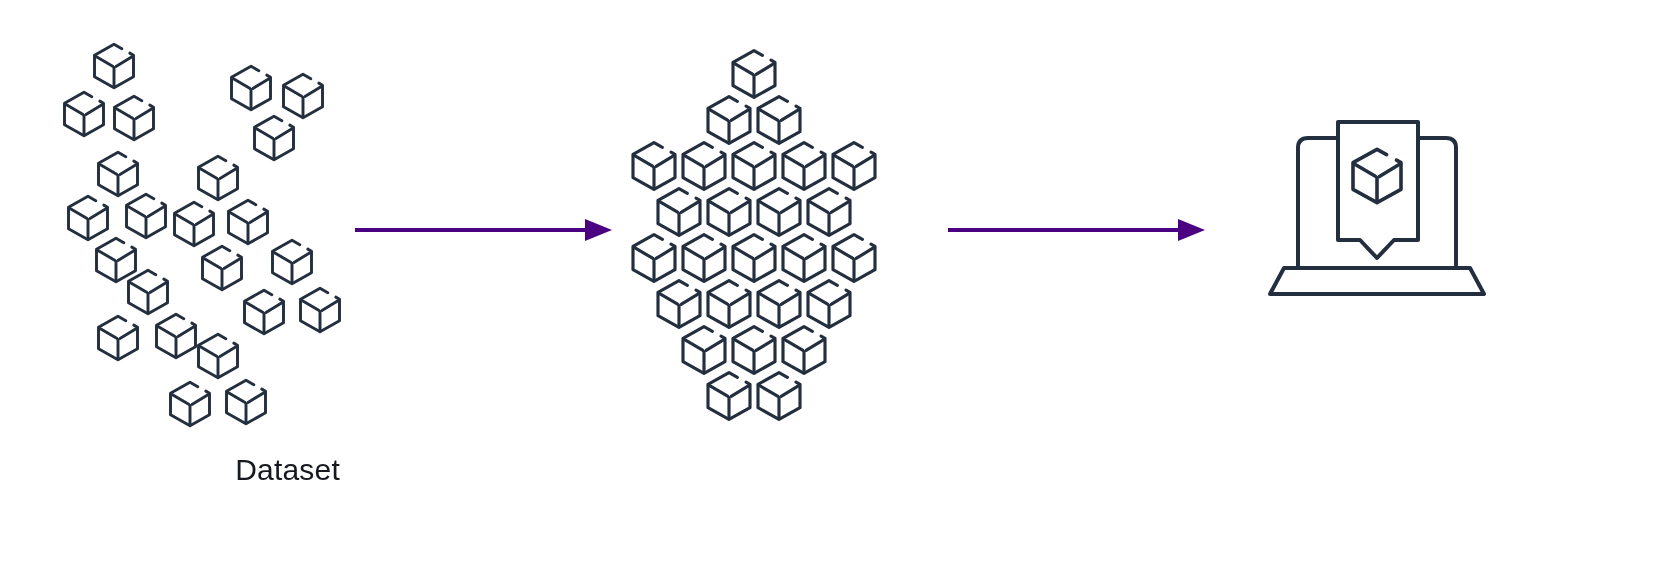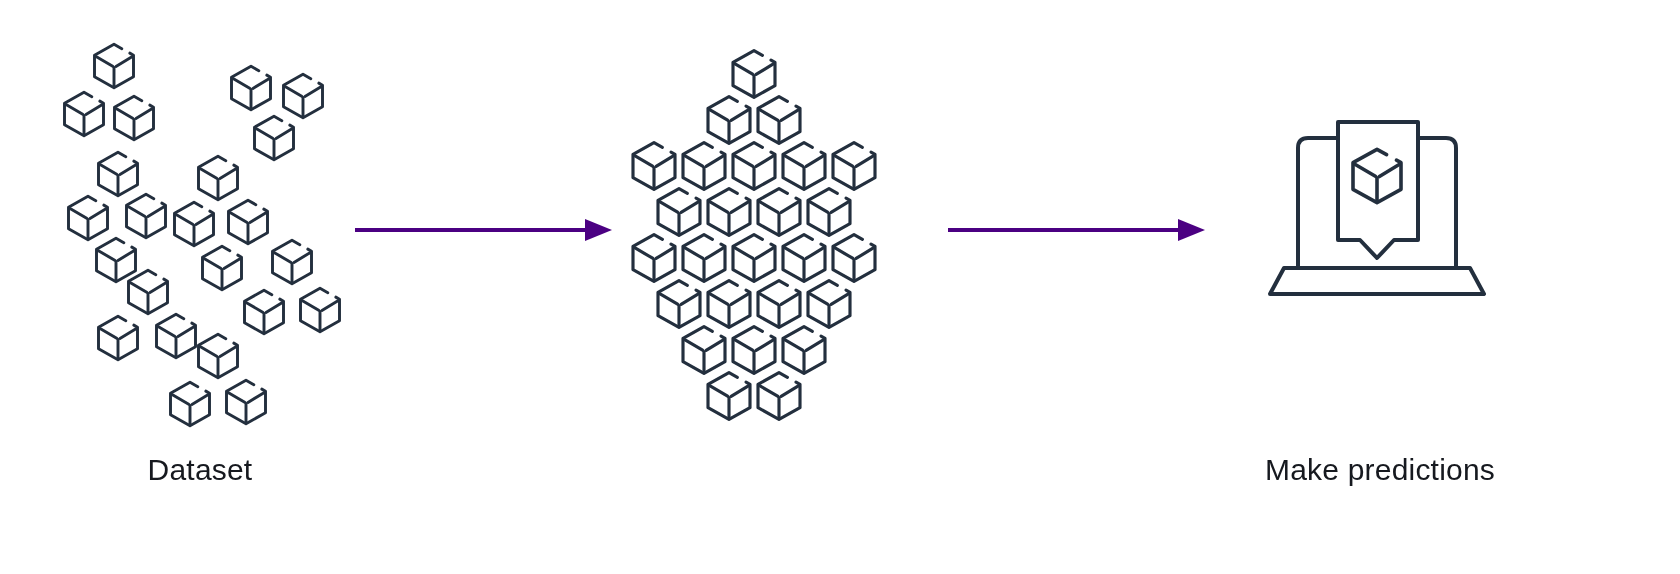--- a/index.html
+++ b/index.html
@@ -11,21 +11,21 @@
     overflow: hidden;
     font-family: "Liberation Sans", sans-serif;
   }
   .scene {
     position: absolute;
     inset: 0;
   }
   .label {
     position: absolute;
     top: 452px;
-    text-align: center;
+    text-align: right;
     font-size: 30px;
     line-height: 36px;
     color: #16191f;
     letter-spacing: 0.2px;
   }
   .label-dataset   { left: 60px;   width: 280px; }
   .label-patterns  { left: 570px;  width: 370px; }
   .label-predict   { left: 1200px; width: 360px; }
 </style>
 </head>
@@ -118,15 +118,14 @@
 
         <path d="M16 150 H202 L216 176 H2 Z" fill="#ffffff"></path>
 
         <path d="M70 4 H150 V122 H126 L109 140 L92 122 H70 Z" fill="#ffffff"></path>
       </g>
       <use href="#cube-symbol" x="77" y="26" width="64" height="64"></use>
     </g>
   </svg>
 
   <div class="label label-dataset">Dataset</div>
-  <div class="label label-predict">Make predictions</div>
 
 </div>
 
 </body></html>

